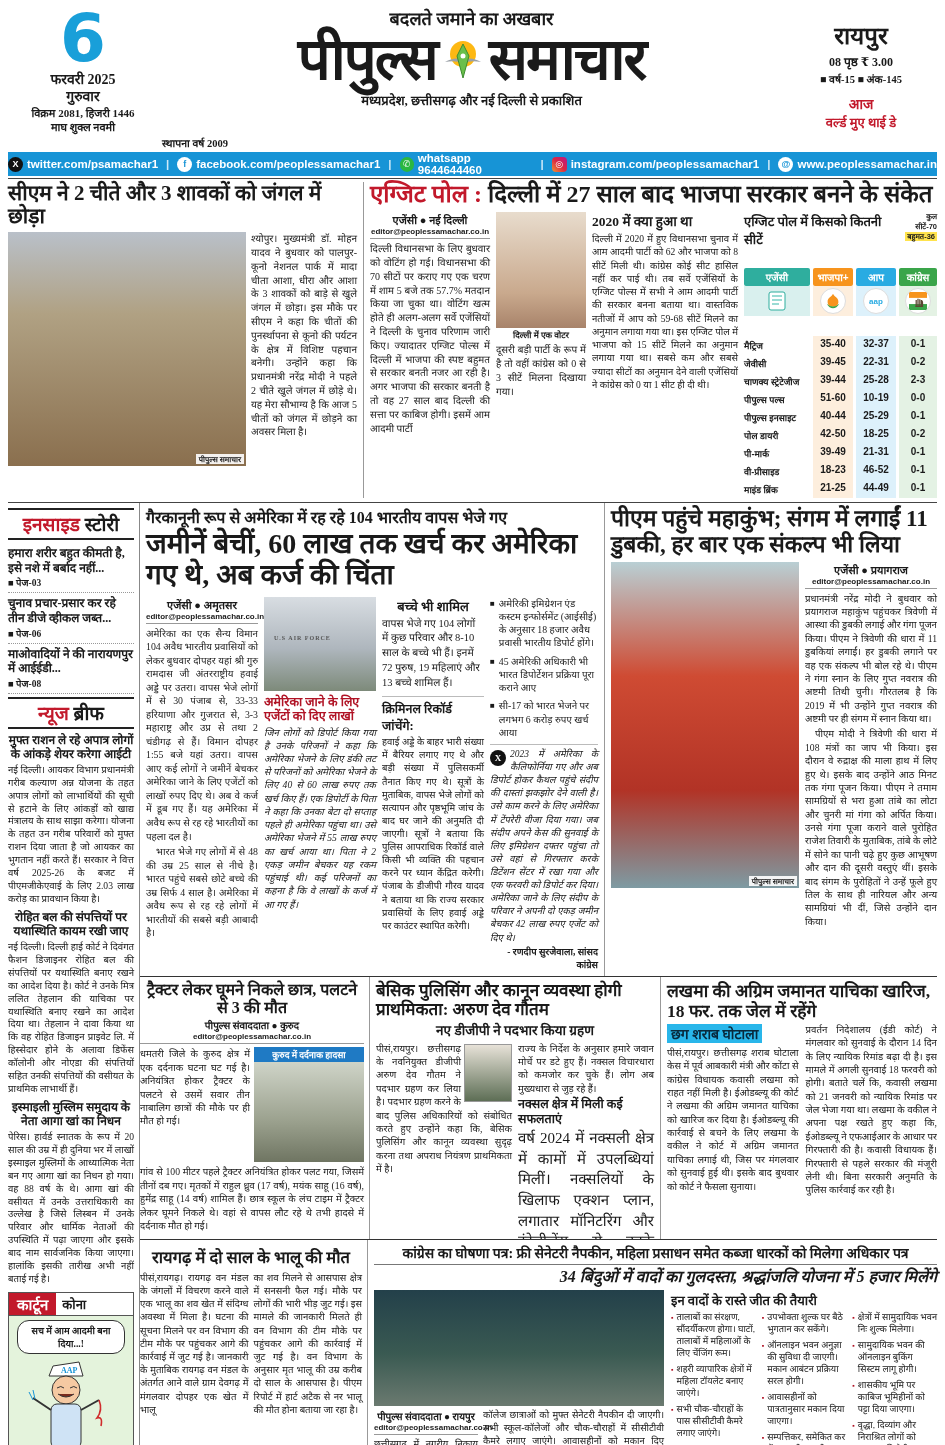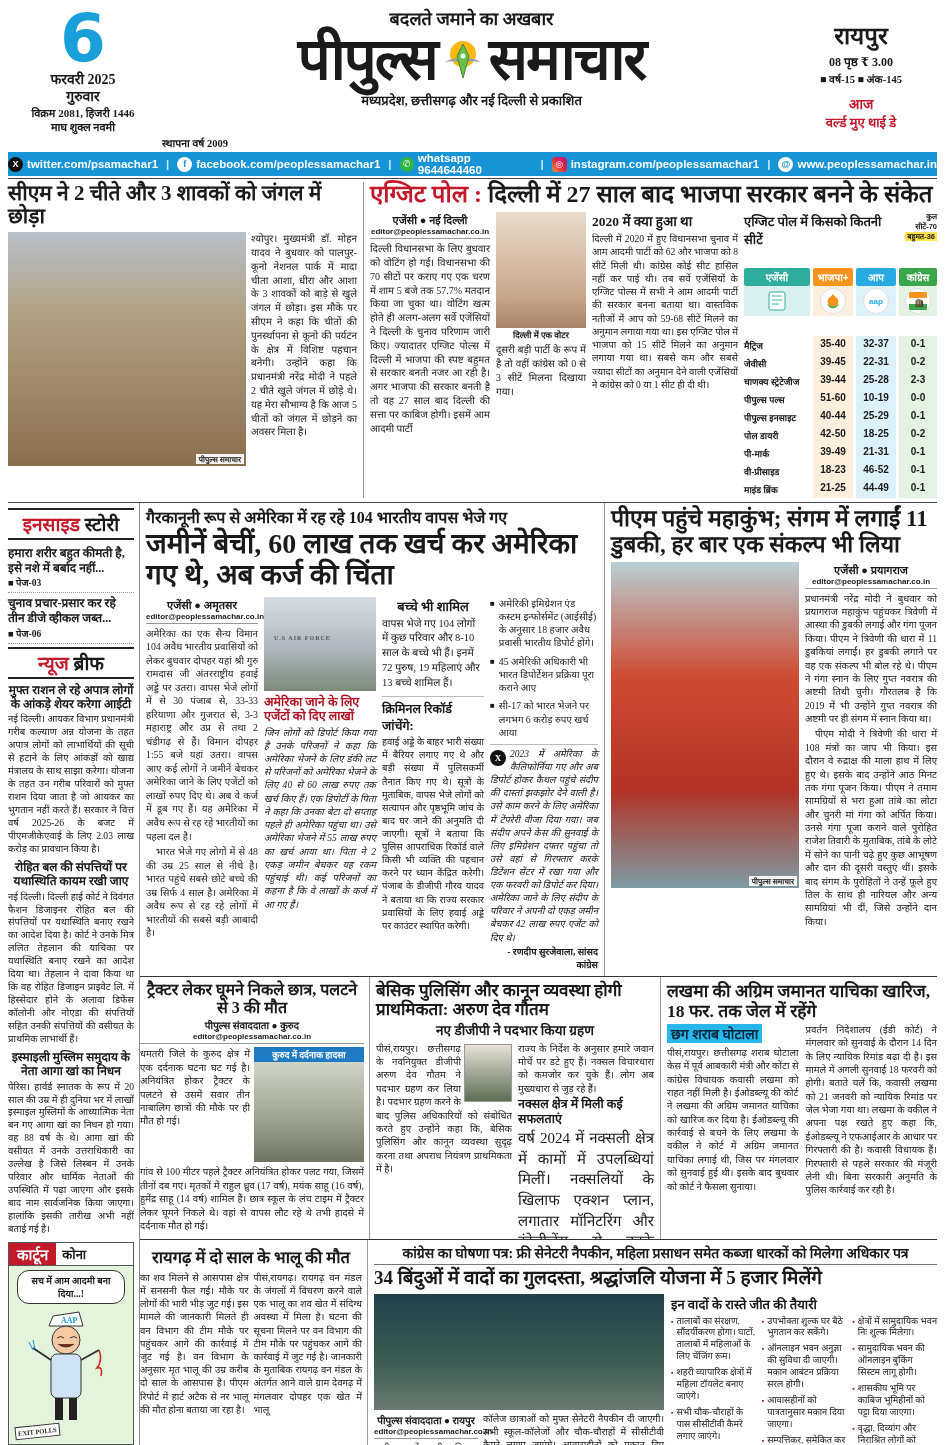--- a/index.html
+++ b/index.html
@@ -165,21 +165,21 @@
   .lak-cols>div{flex:1;}
 
   .rowC{display:flex;}
   .bearcol{width:222px;border-right:1px solid #999;padding:2px 5px 0 0;}
   .bear-h{font-size:16.5px;font-weight:800;text-align:center;margin:3px 0;}
   .bear-cols{display:flex;gap:5px;}
   .bear-cols>div{flex:1;}
   .congress{flex:1;padding:0 0 0 6px;}
   .cong-kicker{font-size:14px;font-weight:800;text-align:center;border-bottom:1px solid #777;
                padding:2px 0;margin-top:1px;}
-  .cong-head{font-size:19px;font-weight:800;text-align:left;line-height:1.1;margin:3px 0 5px 0;}
+  .cong-head{font-size:16px;font-weight:800;text-align:right;line-height:1.1;margin:3px 0 5px 0;font-style:italic;}
   .cong-wrap{display:flex;gap:7px;}
   .cong-left{width:290px;}
   .cong-photo{height:116px;background:linear-gradient(180deg,#23404a 0%,#3a5a52 55%,#6b7a70 100%);}
   .cong-under{display:flex;gap:5px;margin-top:3px;}
   .cong-by{width:104px;}
   .cong-bullets{flex:1;}
   .cb-title{font-size:13px;font-weight:800;margin:1px 0 3px 0;}
   .cb-cols{display:flex;gap:6px;}
   .cb-cols>div{flex:1;}
   .cb-item{display:flex;gap:3px;font-size:9.2px;line-height:1.3;margin-bottom:4px;}
@@ -374,20 +374,24 @@
     <div class="aside">
       <div class="sec-h"><span class="red">इनसाइड</span> <span>स्टोरी</span></div>
       <div class="ins-item">
         <div class="ins-txt">हमारा शरीर बहुत कीमती है, इसे नशे में बर्बाद नहीं...</div>
         <div class="ins-page">■ पेज-03</div>
       </div>
       <div class="ins-item">
         <div class="ins-txt">चुनाव प्रचार-प्रसार कर रहे तीन डीजे व्हीकल जब्त...</div>
         <div class="ins-page">■ पेज-06</div>
       </div>
+      <div class="ins-item">
+        <div class="ins-txt">माओवादियों ने की नारायणपुर में आईईडी...</div>
+        <div class="ins-page">■ पेज-08</div>
+      </div>
 
       <div class="sec-h"><span class="red">न्यूज</span> <span>ब्रीफ</span></div>
       <div class="brief">
         <div class="brief-h">मुफ्त राशन ले रहे अपात्र लोगों के आंकड़े शेयर करेगा आईटी</div>
         <div class="brief-b jus">नई दिल्ली। आयकर विभाग प्रधानमंत्री गरीब कल्याण अन्न योजना के तहत अपात्र लोगों को लाभार्थियों की सूची से हटाने के लिए आंकड़ों को खाद्य मंत्रालय के साथ साझा करेगा। योजना के तहत उन गरीब परिवारों को मुफ्त राशन दिया जाता है जो आयकर का भुगतान नहीं करते हैं। सरकार ने वित्त वर्ष 2025-26 के बजट में पीएमजीकेएवाई के लिए 2.03 लाख करोड़ का प्रावधान किया है।</div>
       </div>
       <div class="brief">
         <div class="brief-h">रोहित बल की संपत्तियों पर यथास्थिति कायम रखी जाए</div>
         <div class="brief-b jus">नई दिल्ली। दिल्ली हाई कोर्ट ने दिवंगत फैशन डिजाइनर रोहित बल की संपत्तियों पर यथास्थिति बनाए रखने का आदेश दिया है। कोर्ट ने उनके मित्र ललित तेहलान की याचिका पर यथास्थिति बनाए रखने का आदेश दिया था। तेहलान ने दावा किया था कि वह रोहित डिजाइन प्राइवेट लि. में हिस्सेदार होने के अलावा डिफेंस कॉलोनी और नोएडा की संपत्तियों सहित उनकी संपत्तियों की वसीयत के प्राथमिक लाभार्थी हैं।</div>
       </div>
@@ -526,22 +530,22 @@
               <div class="bodytxt jus" style="font-size:9.7px;">प्रवर्तन निदेशालय (ईडी कोर्ट) ने मंगलवार को सुनवाई के दौरान 14 दिन के लिए न्यायिक रिमांड बढ़ा दी है। इस मामले में अगली सुनवाई 18 फरवरी को होगी। बताते चलें कि, कवासी लखमा को 21 जनवरी को न्यायिक रिमांड पर जेल भेजा गया था। लखमा के वकील ने अपना पक्ष रखते हुए कहा कि, ईओडब्ल्यू ने एफआईआर के आधार पर गिरफ्तारी की है। कवासी विधायक हैं। गिरफ्तारी से पहले सरकार की मंजूरी लेनी थी। बिना सरकारी अनुमति के पुलिस कार्रवाई कर रही है।</div>
             </div>
           </div>
         </div>
       </div>
 
       <div class="rowC">
         <div class="bearcol">
           <div class="bear-h">रायगढ़ में दो साल के भालू की मौत</div>
           <div class="bear-cols">
+            <div class="bodytxt jus" style="font-size:9.6px;">पीसं,रायगढ़। रायगढ़ वन मंडल के जंगलों में विचरण करने वाले एक भालू का शव खेत में संदिग्ध अवस्था में मिला है। घटना की सूचना मिलने पर वन विभाग की टीम मौके पर पहुंचकर आगे की कार्रवाई में जुट गई है। जानकारी के मुताबिक रायगढ़ वन मंडल के अंतर्गत आने वाले ग्राम देवगढ़ में मंगलवार दोपहर एक खेत में भालू</div>
             <div class="bodytxt jus" style="font-size:9.6px;">का शव मिलने से आसपास क्षेत्र में सनसनी फैल गई। मौके पर लोगों की भारी भीड़ जुट गई। इस मामले की जानकारी मिलते ही वन विभाग की टीम मौके पर पहुंचकर आगे की कार्रवाई में जुट गई है। वन विभाग के अनुसार मृत भालू की उम्र करीब दो साल के आसपास है। पीएम रिपोर्ट में हार्ट अटैक से नर भालू की मौत होना बताया जा रहा है।</div>
-            <div class="bodytxt jus" style="font-size:9.6px;">पीसं,रायगढ़। रायगढ़ वन मंडल के जंगलों में विचरण करने वाले एक भालू का शव खेत में संदिग्ध अवस्था में मिला है। घटना की सूचना मिलने पर वन विभाग की टीम मौके पर पहुंचकर आगे की कार्रवाई में जुट गई है। जानकारी के मुताबिक रायगढ़ वन मंडल के अंतर्गत आने वाले ग्राम देवगढ़ में मंगलवार दोपहर एक खेत में भालू</div>
           </div>
         </div>
 
         <div class="congress">
           <div class="cong-kicker">कांग्रेस का घोषणा पत्र: फ्री सेनेटरी नैपकीन, महिला प्रसाधन समेत कब्जा धारकों को मिलेगा अधिकार पत्र</div>
           <div class="cong-head">34 बिंदुओं में वादों का गुलदस्ता, श्रद्धांजलि योजना में 5 हजार मिलेंगे</div>
           <div class="cong-wrap">
             <div class="cong-left">
               <div class="photo cong-photo"></div>
               <div class="cong-under">

